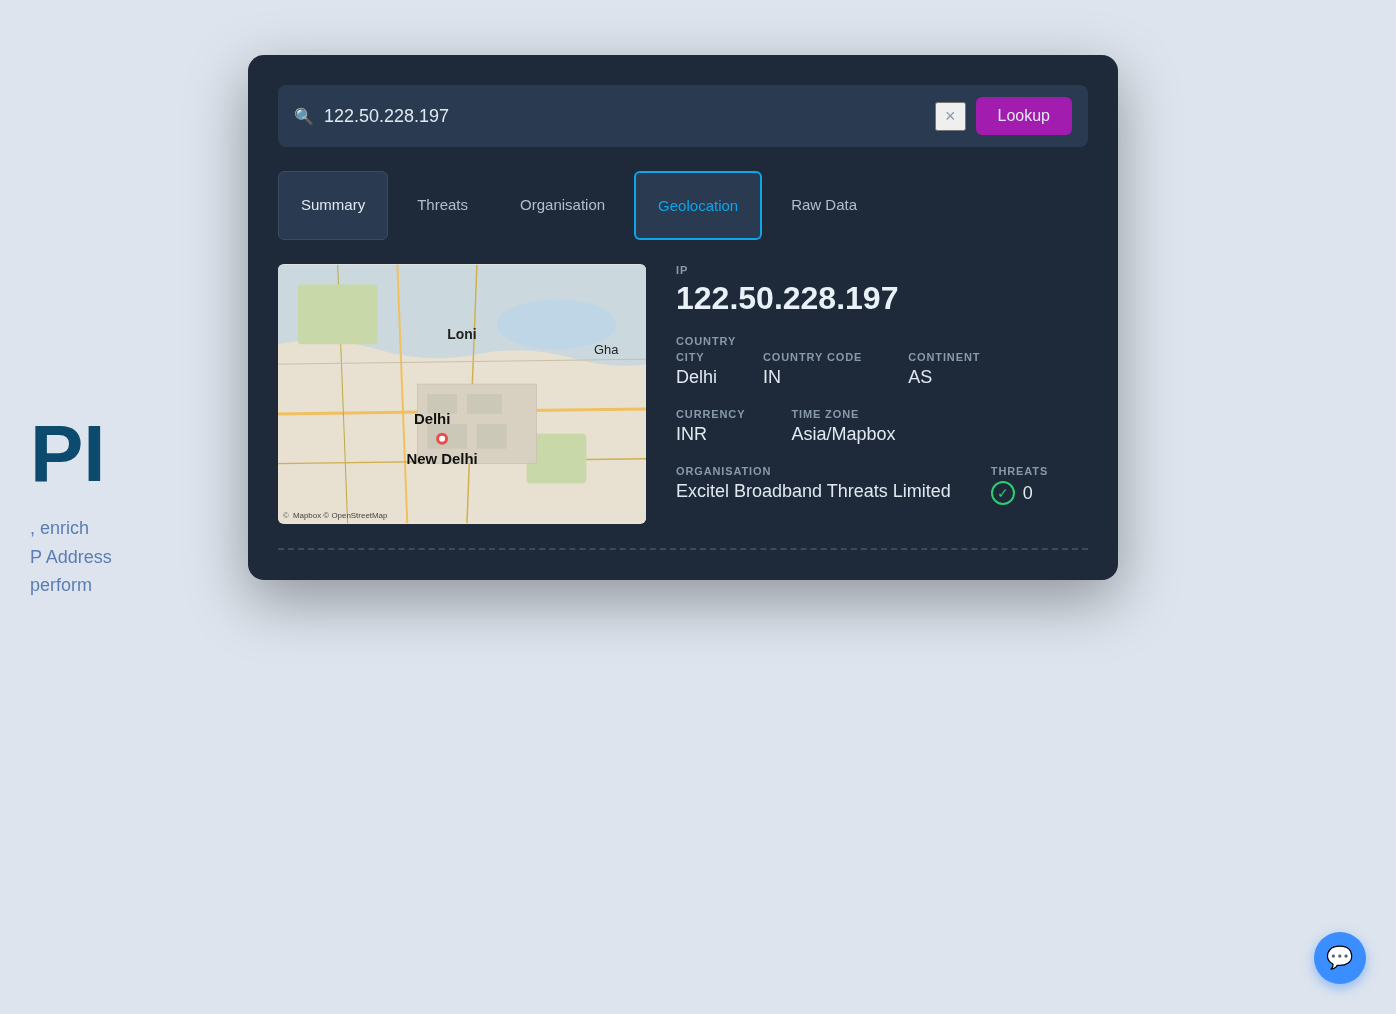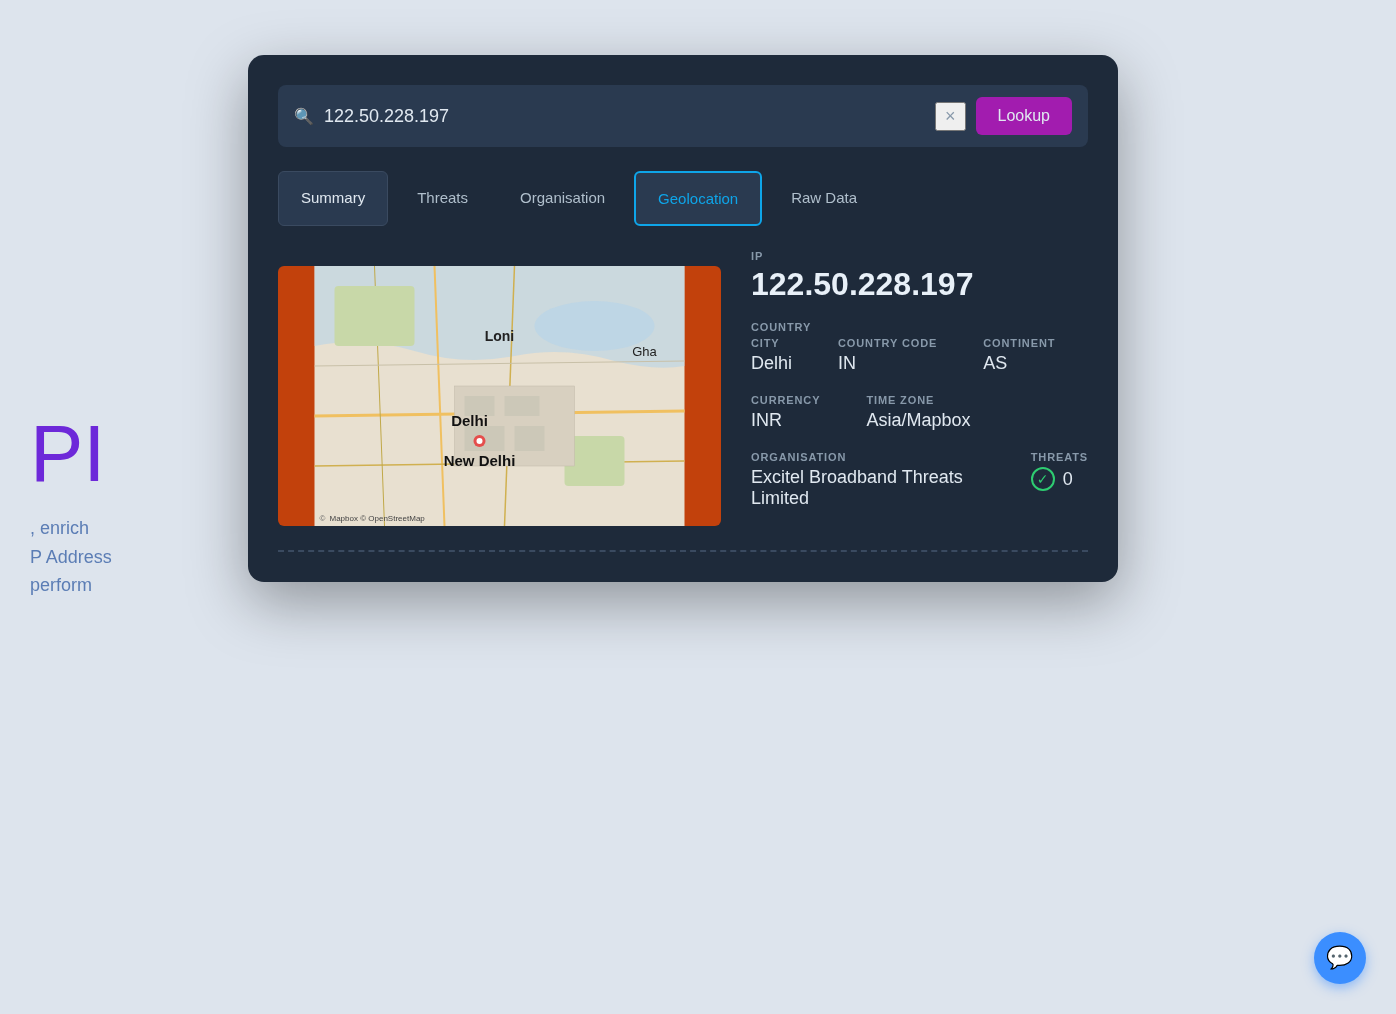--- a/index.html
+++ b/index.html
@@ -20,22 +20,22 @@
       width: 280px;
       height: 100%;
       display: flex;
       flex-direction: column;
       justify-content: center;
       padding: 40px 20px 40px 30px;
     }
 
     .bg-title {
       font-size: 80px;
-      font-weight: 400;
-      color: #6d28d9;
+      font-weight: 700;
+      color: #0c4a6e;
       line-height: 1;
       margin-bottom: 20px;
     }
 
     .bg-subtitle {
       font-size: 18px;
       color: #5b7db5;
       line-height: 1.6;
     }
 
@@ -95,21 +95,21 @@
     }
 
     
     .tabs {
       display: flex;
       gap: 6px;
       margin-bottom: 24px;
     }
 
     .tab {
-      padding: 17px 22px;
+      padding: 24px 22px;
       border-radius: 6px;
       font-size: 15px;
       font-weight: 500;
       cursor: pointer;
       border: 1px solid transparent;
       color: #b0bfcc;
       background: transparent;
     }
 
     .tab.active {
@@ -125,28 +125,27 @@
     }
 
     
     .content {
       display: flex;
       gap: 30px;
     }
 
     
     .map-container {
-      width: 443px;
+      width: 368px;
       height: 260px;
       border-radius: 6px;
       overflow: hidden;
       flex-shrink: 0;
       position: relative;
-      background: #c2410c;
-      margin-top: 16px;
+      background: #e5e5e5;
     }
 
     .map-svg {
       width: 100%;
       height: 100%;
     }
 
     
     .info-panel {
       flex: 1;

